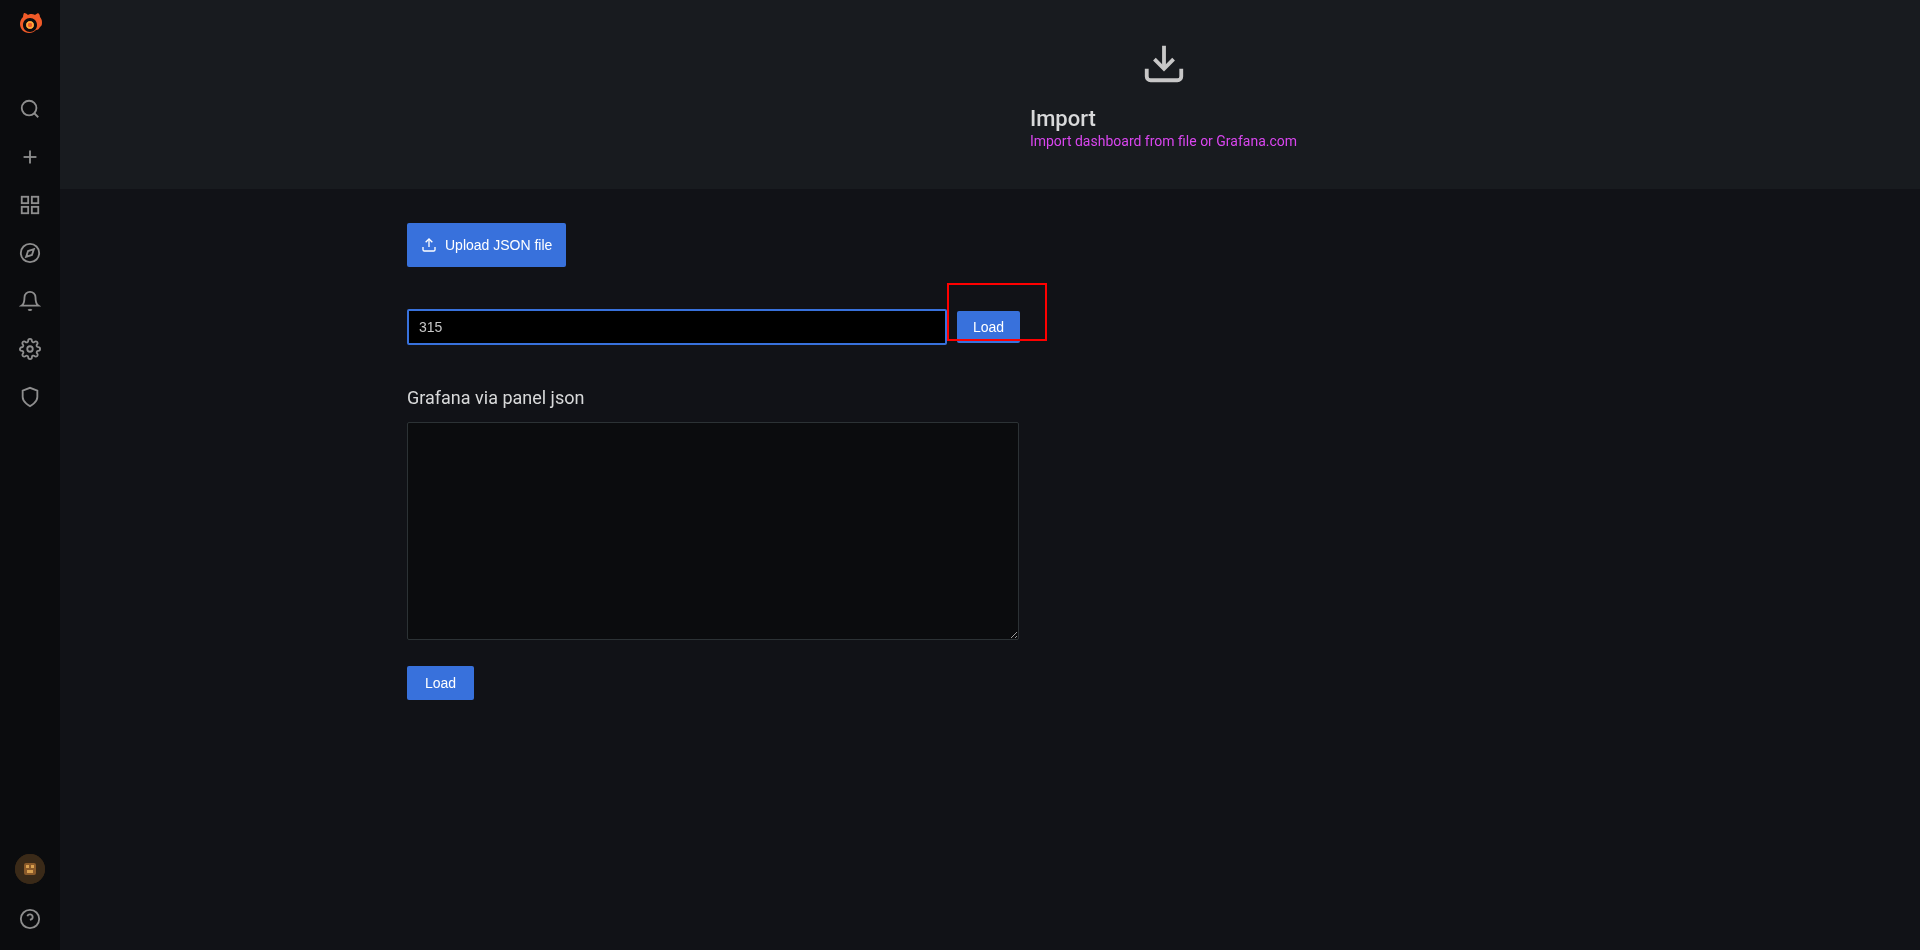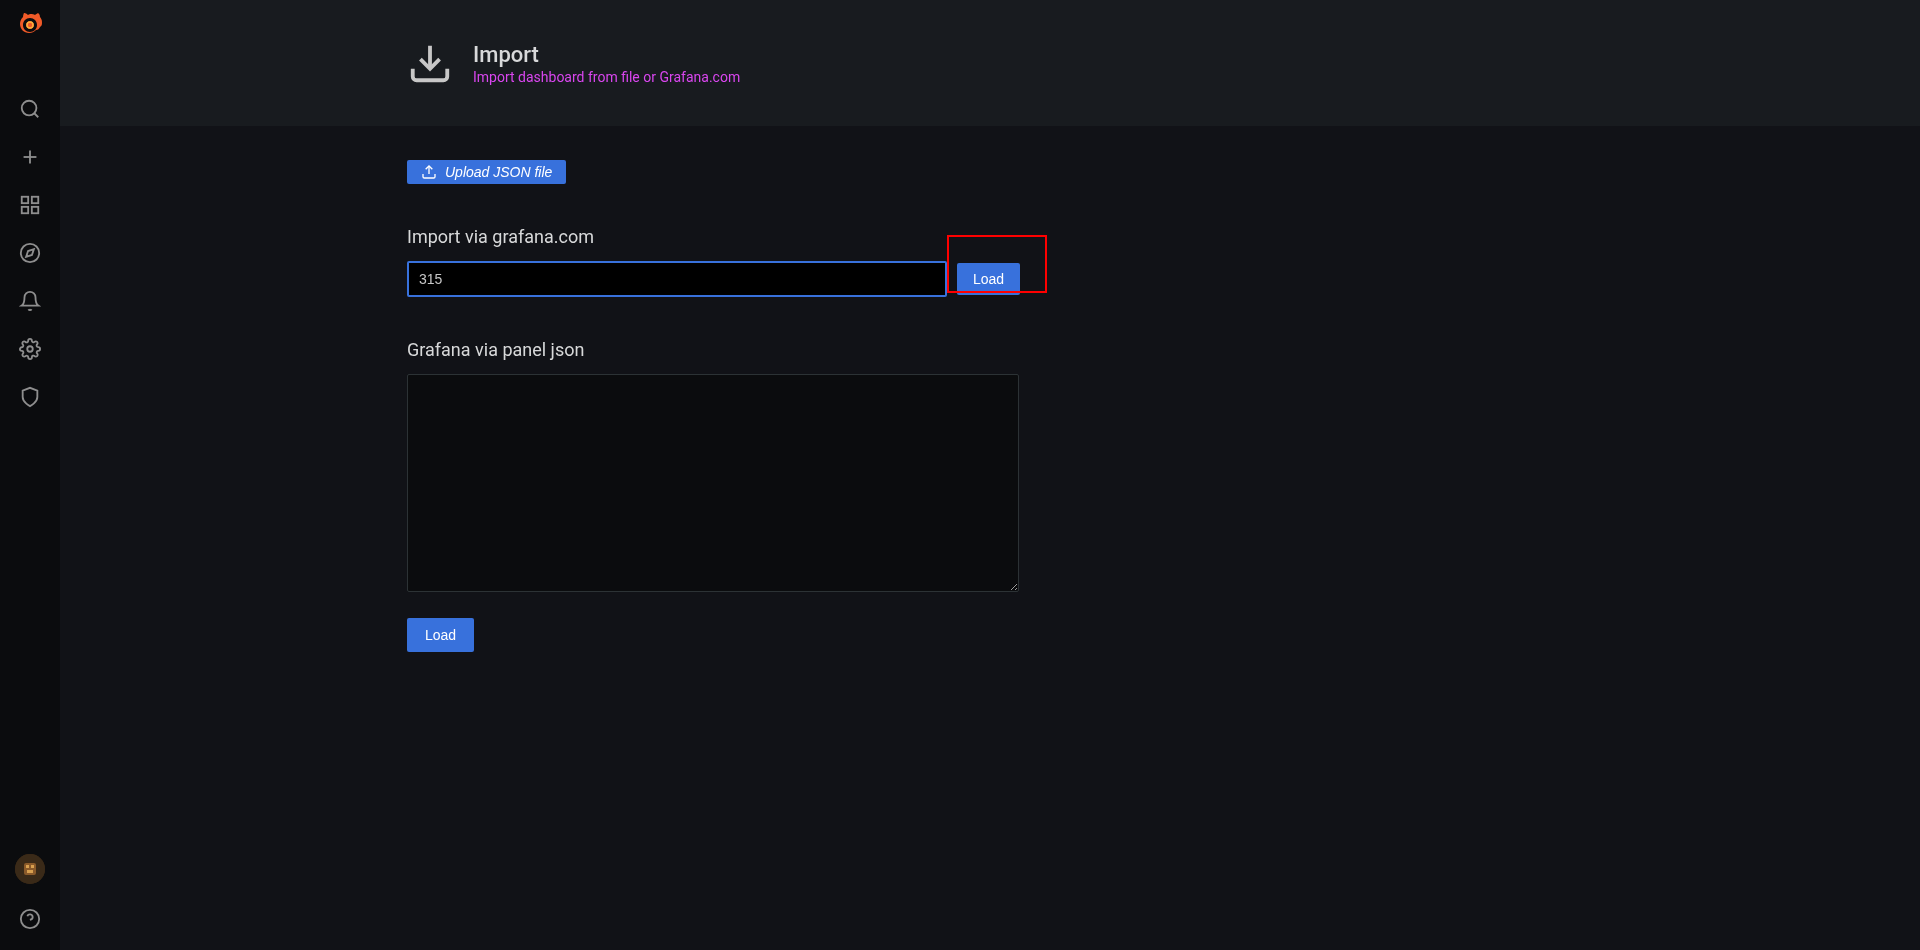--- a/index.html
+++ b/index.html
@@ -68,20 +68,21 @@
   flex: 1;
   display: flex;
   flex-direction: column;
 }
 .header {
   background: #181b1f;
   padding: 40px 0 40px 347px;
   display: flex;
   align-items: center;
   gap: 20px;
+  flex-direction: column;
 }
 .header-icon {
   color: #c7c7c7;
 }
 .header-text h1 {
   font-size: 22px;
   font-weight: 500;
   color: #d8d9da;
   margin-bottom: 2px;
 }
@@ -89,29 +90,28 @@
   font-size: 14px;
   color: #d946ef;
 }
 .content {
   padding: 34px 0 0 347px;
 }
 .upload-btn {
   background: #3871dc;
   color: #fff;
   border: none;
-  padding: 4px 14px;
+  padding: 14px 14px;
   font-size: 14px;
   font-weight: 500;
   border-radius: 2px;
   cursor: pointer;
   display: inline-flex;
   align-items: flex-start;
   gap: 8px;
-  font-style: italic;
 }
 .section {
   margin-top: 42px;
 }
 .section-label {
   font-size: 18px;
   color: #d8d9da;
   margin-bottom: 14px;
 }
 .row {
@@ -272,21 +272,20 @@
         <svg width="16" height="16" viewBox="0 0 24 24" fill="none" stroke="currentColor" stroke-width="2">
             <path d="M21 15v4a2 2 0 0 1-2 2H5a2 2 0 0 1-2-2v-4"></path>
             <polyline points="17 8 12 3 7 8"></polyline>
             <line x1="12" y1="3" x2="12" y2="15"></line>
           </svg>
       </span>
       <span>Upload JSON file</span>
     </button>
 
     <div class="section">
-      <div class="section-label">Import via grafana.com</div>
       <div class="row-wrap">
         <div class="row">
           <input type="text" class="input-url" value="315" style="">
           <button class="load-btn">Load</button>
         </div>
         <div class="highlight-box" style="left:540px;top:-26px;width:100px;height:58px;"></div>
       </div>
     </div>
 
     <div class="section">

